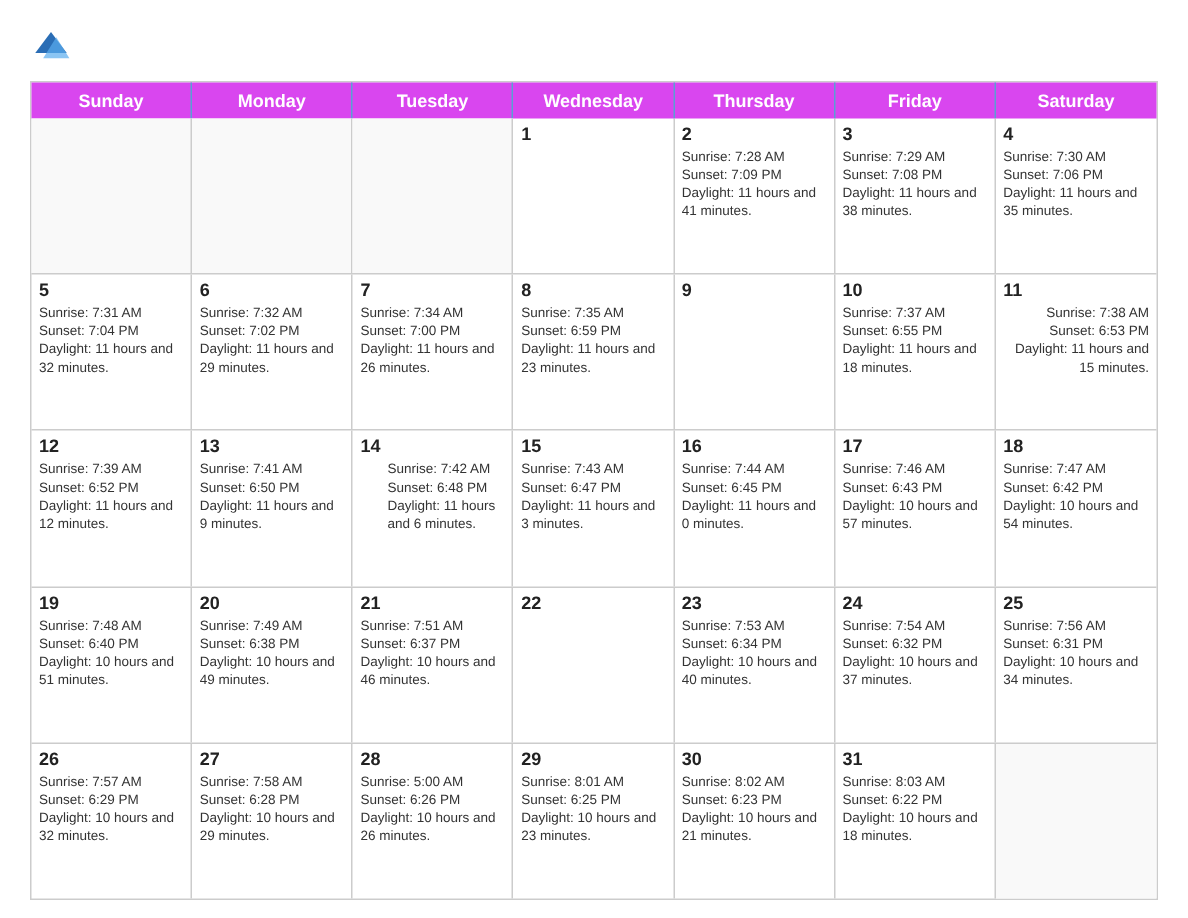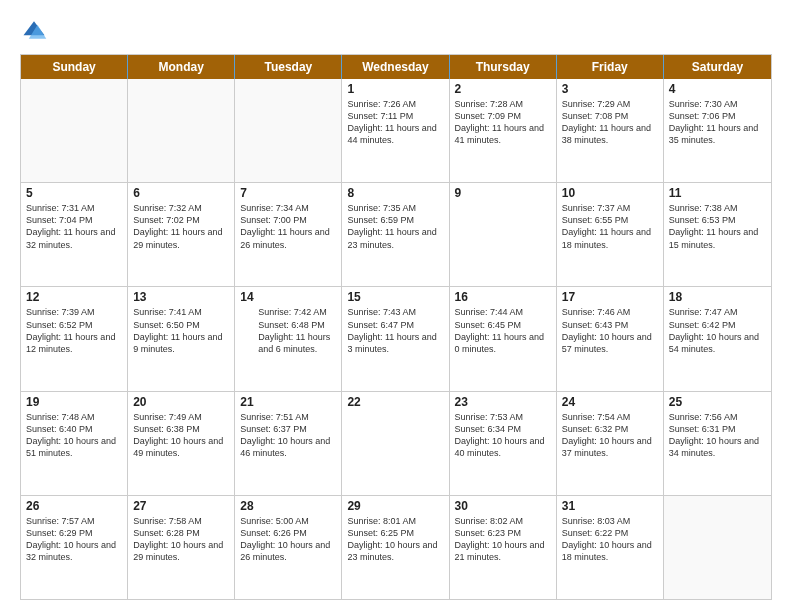--- a/index.html
+++ b/index.html
@@ -55,21 +55,21 @@
     }
     .calendar {
       flex: 1;
       display: flex;
       flex-direction: column;
       border: 1px solid #ccc;
     }
     .cal-header-row {
       display: grid;
       grid-template-columns: repeat(7, 1fr);
-      background: #a16207;
+      background: #d946ef;
     }
     .cal-header-cell {
       color: #fff;
       font-weight: bold;
       font-size: 12px;
       text-align: center;
       padding: 5px 2px;
       border-right: 1px solid #5a9fd4;
     }
     .cal-header-cell:last-child { border-right: none; }
@@ -141,23 +141,20 @@
         <div class="cal-header-cell">Friday</div>
         <div class="cal-header-cell">Saturday</div>
       </div>
     <div class="cal-body">
     <div class="cal-row">
           <div class="cal-cell empty"></div>
           <div class="cal-cell empty"></div>
           <div class="cal-cell empty"></div>
           <div class="cal-cell">
             <div class="day-num">1</div>
-            <div class="cell-info" style="white-space: pre-line;">Sunrise: 7:26 AM
-Sunset: 7:11 PM
-Daylight: 11 hours and 44 minutes.</div>
           </div>
           <div class="cal-cell">
             <div class="day-num">2</div>
             <div class="cell-info" style="white-space: pre-line;">Sunrise: 7:28 AM
 Sunset: 7:09 PM
 Daylight: 11 hours and 41 minutes.</div>
           </div>
           <div class="cal-cell">
             <div class="day-num">3</div>
             <div class="cell-info" style="white-space: pre-line;">Sunrise: 7:29 AM
@@ -200,21 +197,21 @@
             <div class="day-num">9</div>
           </div>
           <div class="cal-cell">
             <div class="day-num">10</div>
             <div class="cell-info" style="white-space: pre-line;">Sunrise: 7:37 AM
 Sunset: 6:55 PM
 Daylight: 11 hours and 18 minutes.</div>
           </div>
           <div class="cal-cell">
             <div class="day-num">11</div>
-            <div class="cell-info" style="white-space: pre-line;">Sunrise: 7:38 AM
+            <div class="cell-info" style="white-space: pre-line; text-align: right;">Sunrise: 7:38 AM
 Sunset: 6:53 PM
 Daylight: 11 hours and 15 minutes.</div>
           </div>
         </div>
         <div class="cal-row">
           <div class="cal-cell">
             <div class="day-num">12</div>
             <div class="cell-info" style="white-space: pre-line;">Sunrise: 7:39 AM
 Sunset: 6:52 PM
 Daylight: 11 hours and 12 minutes.</div>

